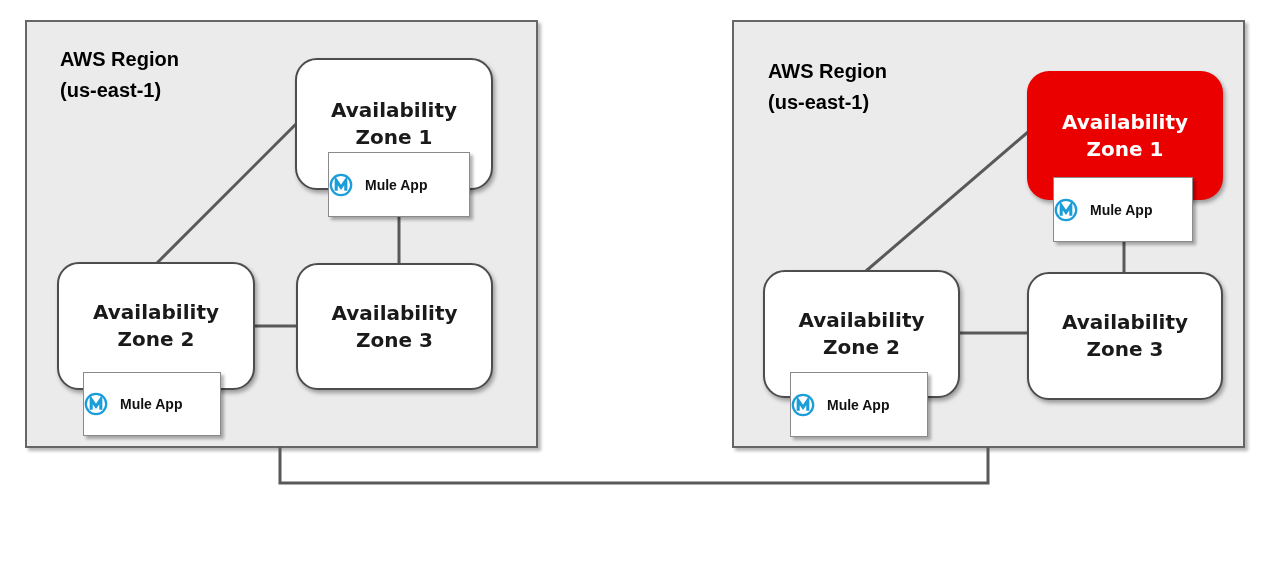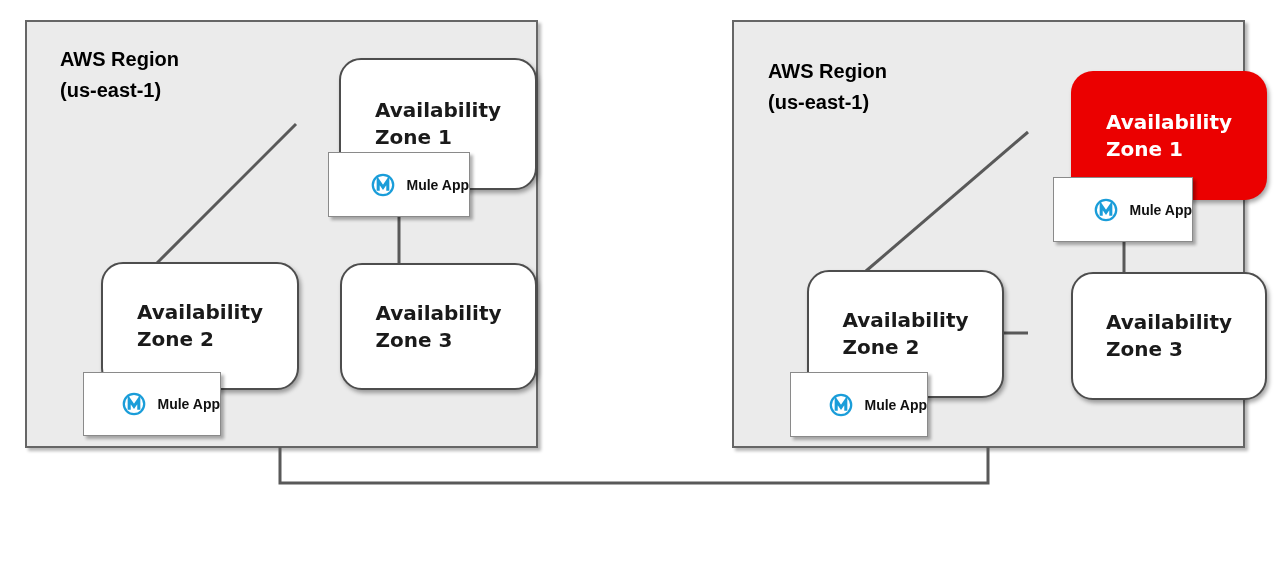--- a/index.html
+++ b/index.html
@@ -18,35 +18,35 @@
   .region-label{
     position:absolute;z-index:2;font-weight:bold;font-size:20px;line-height:31px;
     color:#000000;white-space:pre-line;
   }
   #label-left{left:60px;top:44px;}
   #label-right{left:768px;top:56px;}
   .lines{position:absolute;left:0;top:0;z-index:2;}
   .zone{
     position:absolute;z-index:3;background:#ffffff;border:2px solid #4d4d4d;border-radius:22px;
     box-shadow:2px 3px 4px rgba(0,0,0,0.35);
-    display:flex;align-items:center;justify-content:center;text-align:left;
+    display:flex;align-items:center;justify-content:center;text-align:center;
     font-family:"DejaVu Sans","Liberation Sans",sans-serif;font-weight:bold;font-size:20px;
-    line-height:27px;color:#1a1a1a;white-space:pre-line;margin-left:44px;
+    line-height:27px;color:#1a1a1a;white-space:pre-line;
   }
   .zone.failed{background:#eb0000;border:none;color:#ffffff;}
   #l-az1{left:295px;top:58px;width:198px;height:132px;}
   #l-az2{left:57px;top:262px;width:198px;height:128px;}
   #l-az3{left:296px;top:263px;width:197px;height:127px;}
   #r-az1{left:1027px;top:71px;width:196px;height:129px;}
   #r-az2{left:763px;top:270px;width:197px;height:128px;}
   #r-az3{left:1027px;top:272px;width:196px;height:128px;}
   .badge{
     position:absolute;z-index:4;background:#ffffff;border:1px solid #8a8a8a;
     box-shadow:3px 3px 3px rgba(0,0,0,0.3);
-    display:flex;align-items:center;justify-content:flex-end;gap:12px;
+    display:flex;align-items:center;justify-content:flex-start;gap:12px;
   }
   #l-b1{left:328px;top:152px;width:142px;height:65px;}
   #l-b2{left:83px;top:372px;width:138px;height:64px;}
   #r-b1{left:1053px;top:177px;width:140px;height:65px;}
   #r-b2{left:790px;top:372px;width:138px;height:65px;}
   .badge-label{font-weight:bold;font-size:14px;color:#111111;}
   .mule{width:24px;height:24px;display:block;}
   .caption{
     position:absolute;left:283px;top:512px;width:734px;z-index:2;
     text-align:center;font-weight:bold;font-size:23px;line-height:31px;

